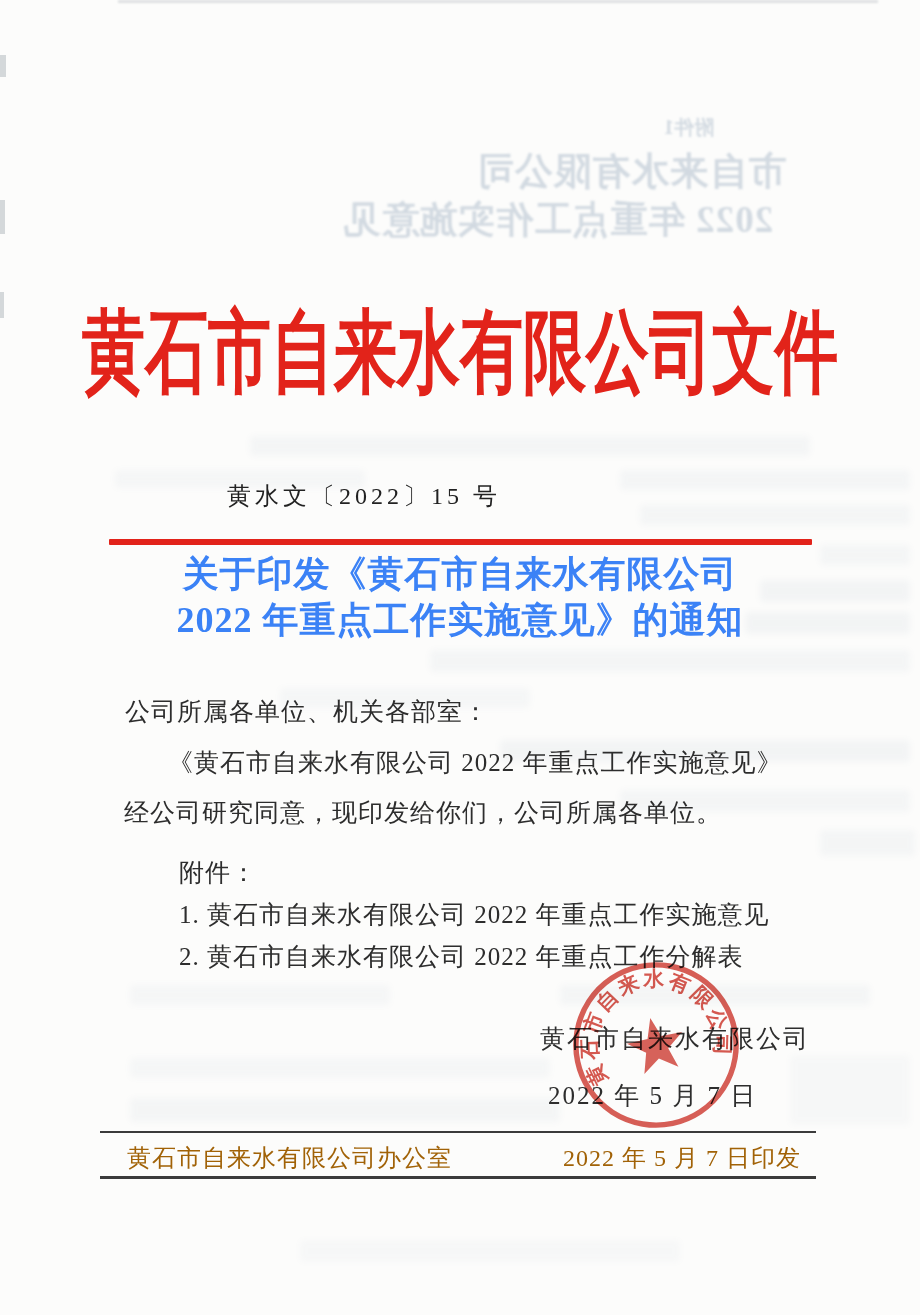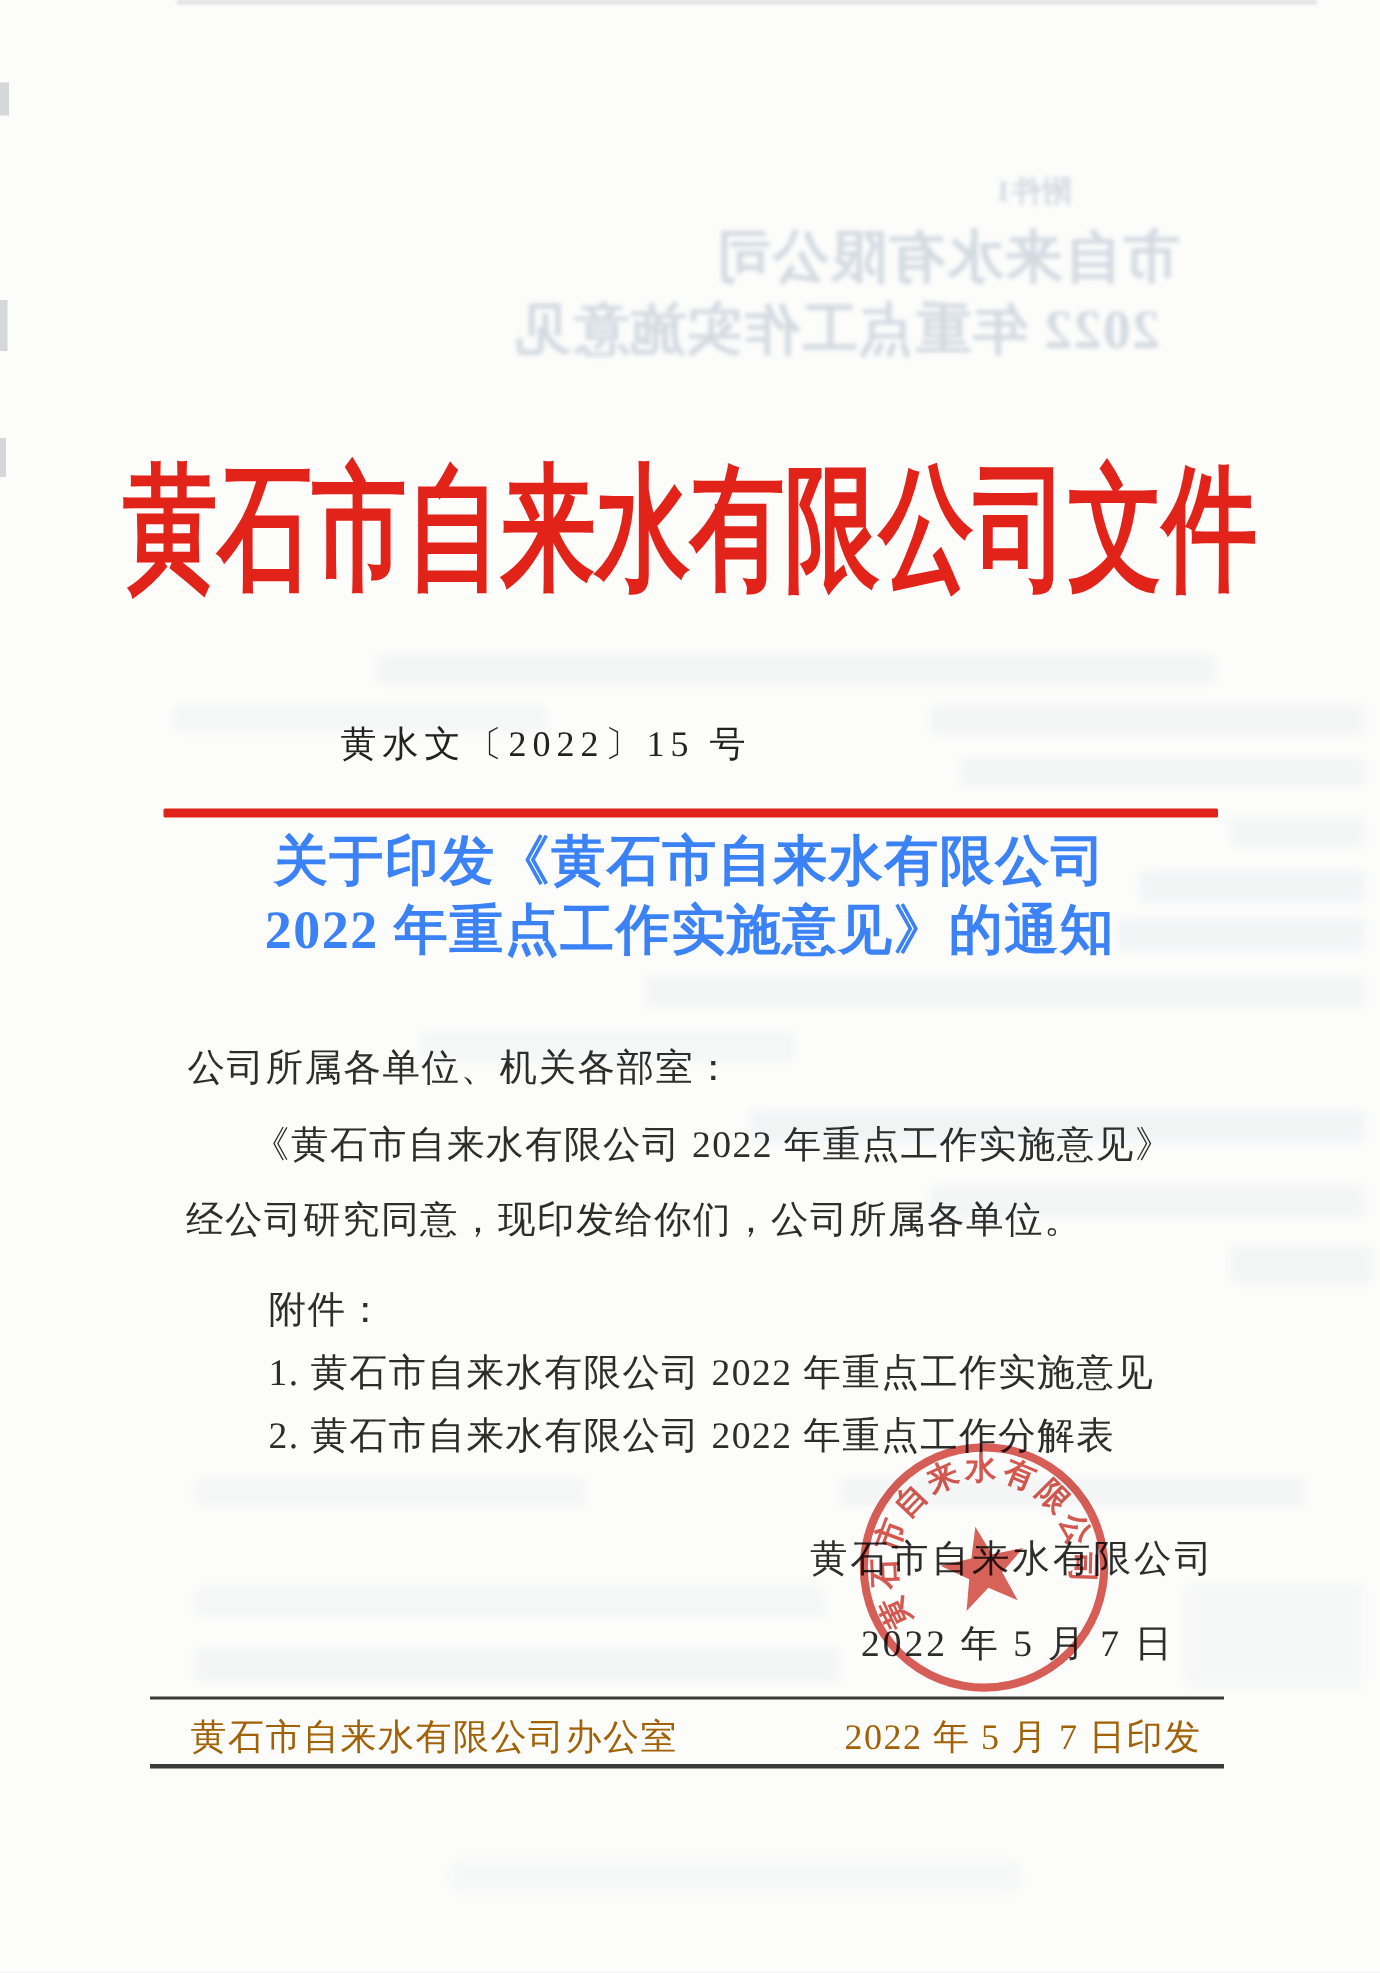--- a/index.html
+++ b/index.html
@@ -115,21 +115,21 @@
 
   <div class="abs bodytext" style="left:125px;top:695px;">公司所属各单位、机关各部室：</div>
   <div class="abs bodytext" style="left:168px;top:746px;text-align:right;">《黄石市自来水有限公司 2022 年重点工作实施意见》</div>
   <div class="abs bodytext" style="left:124px;top:796px;">经公司研究同意，现印发给你们，公司所属各单位。</div>
 
   <div class="abs bodytext" style="left:179px;top:856px;">附件：</div>
   <div class="abs bodytext" style="left:179px;top:898px;text-align:right;">1. 黄石市自来水有限公司 2022 年重点工作实施意见</div>
   <div class="abs bodytext" style="left:179px;top:940px;">2. 黄石市自来水有限公司 2022 年重点工作分解表</div>
 
   <div class="abs sig" style="left:540px;top:1022px;">黄石市自来水有限公司</div>
-  <div class="abs sig" style="left:574px;top:1079px;">2022 年 5 月 7 日</div>
+  <div class="abs sig" style="left:548px;top:1079px;">2022 年 5 月 7 日</div>
 
   <svg class="abs seal" viewBox="0 0 180 180">
     <circle cx="90" cy="90" r="81" fill="none" stroke="#cc2a20" stroke-width="5.5" stroke-opacity="0.82"></circle>
     <polygon points="90,62 97.1,82.3 118.5,82.7 101.4,95.7 107.6,116.3 90,104 72.4,116.3 78.6,95.7 61.5,82.7 82.9,82.3" fill="#cc2a20" fill-opacity="0.8"></polygon>
     <defs>
       <path id="sealArc" d="M 33.6,110.5 A 60 60 0 1 1 146.4,110.5" fill="none"></path>
     </defs>
     <text font-size="21" font-weight="bold" fill="#cc2a20" fill-opacity="0.85" letter-spacing="3" font-family="Liberation Serif, DejaVu Serif, serif">
       <textPath href="#sealArc" startOffset="50%" text-anchor="middle">黄石市自来水有限公司</textPath>
     </text>

